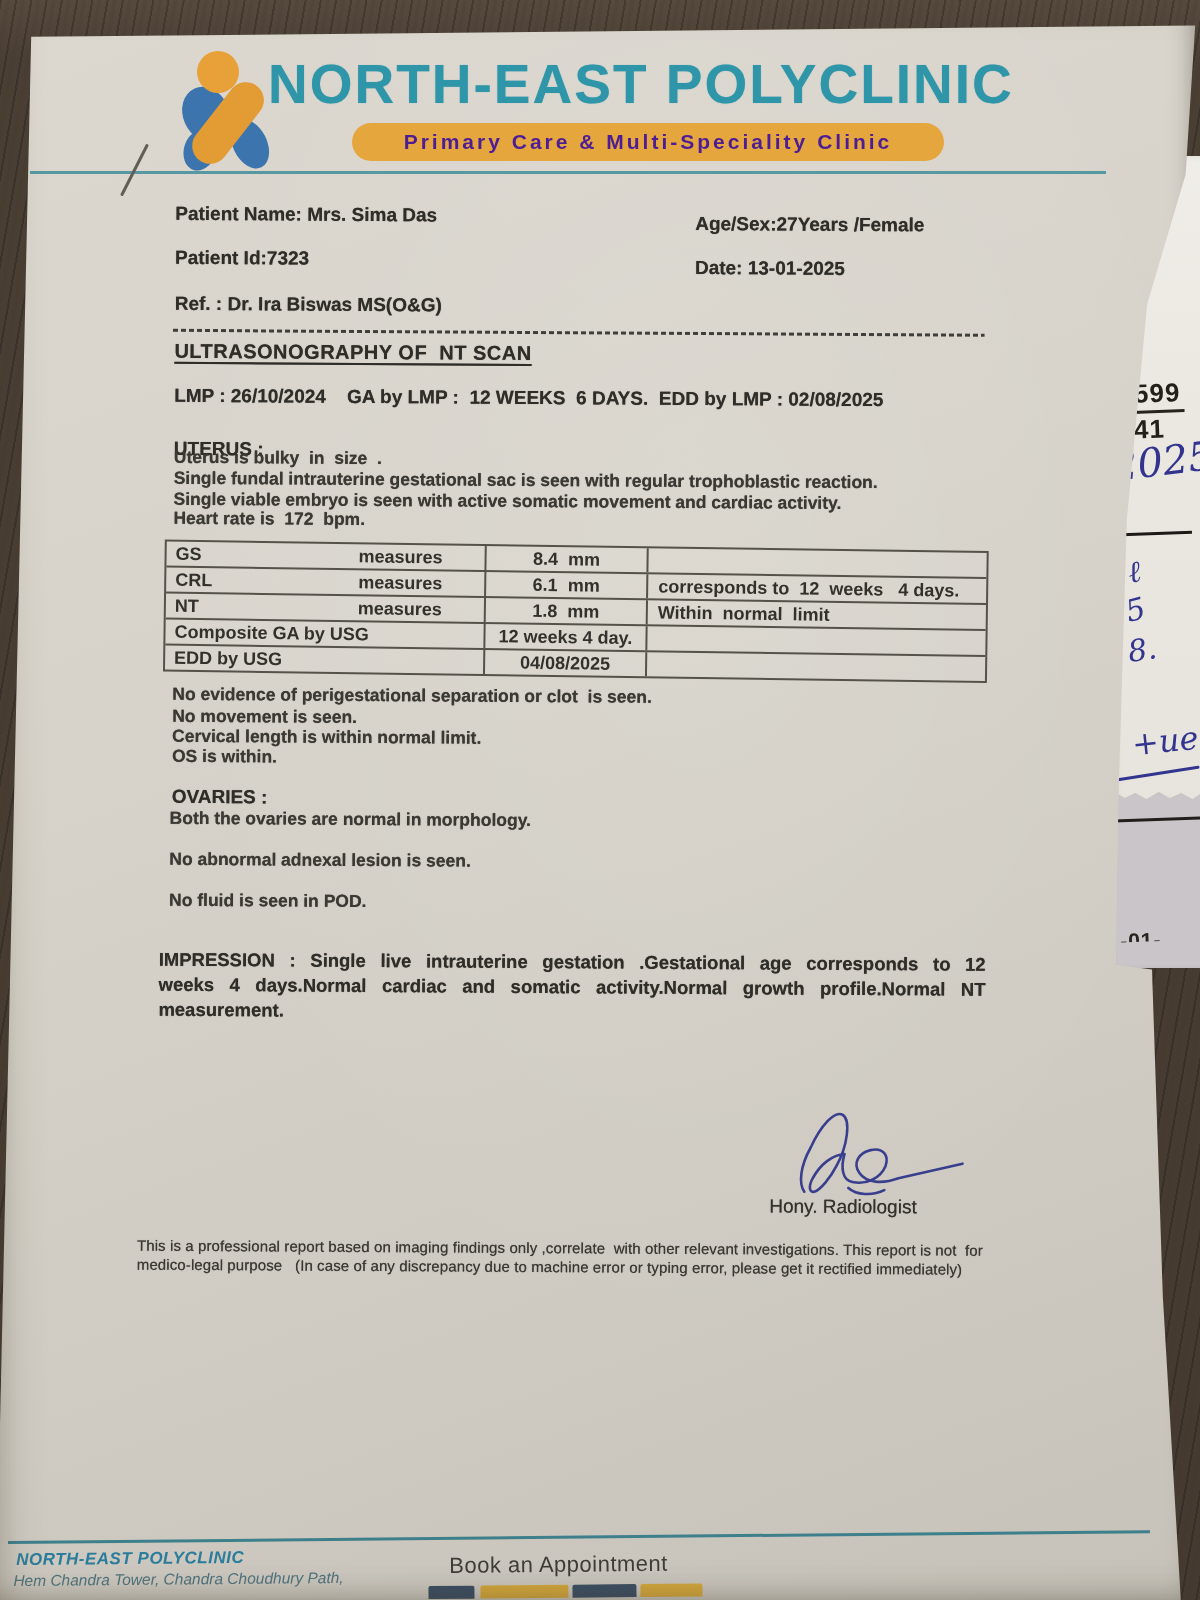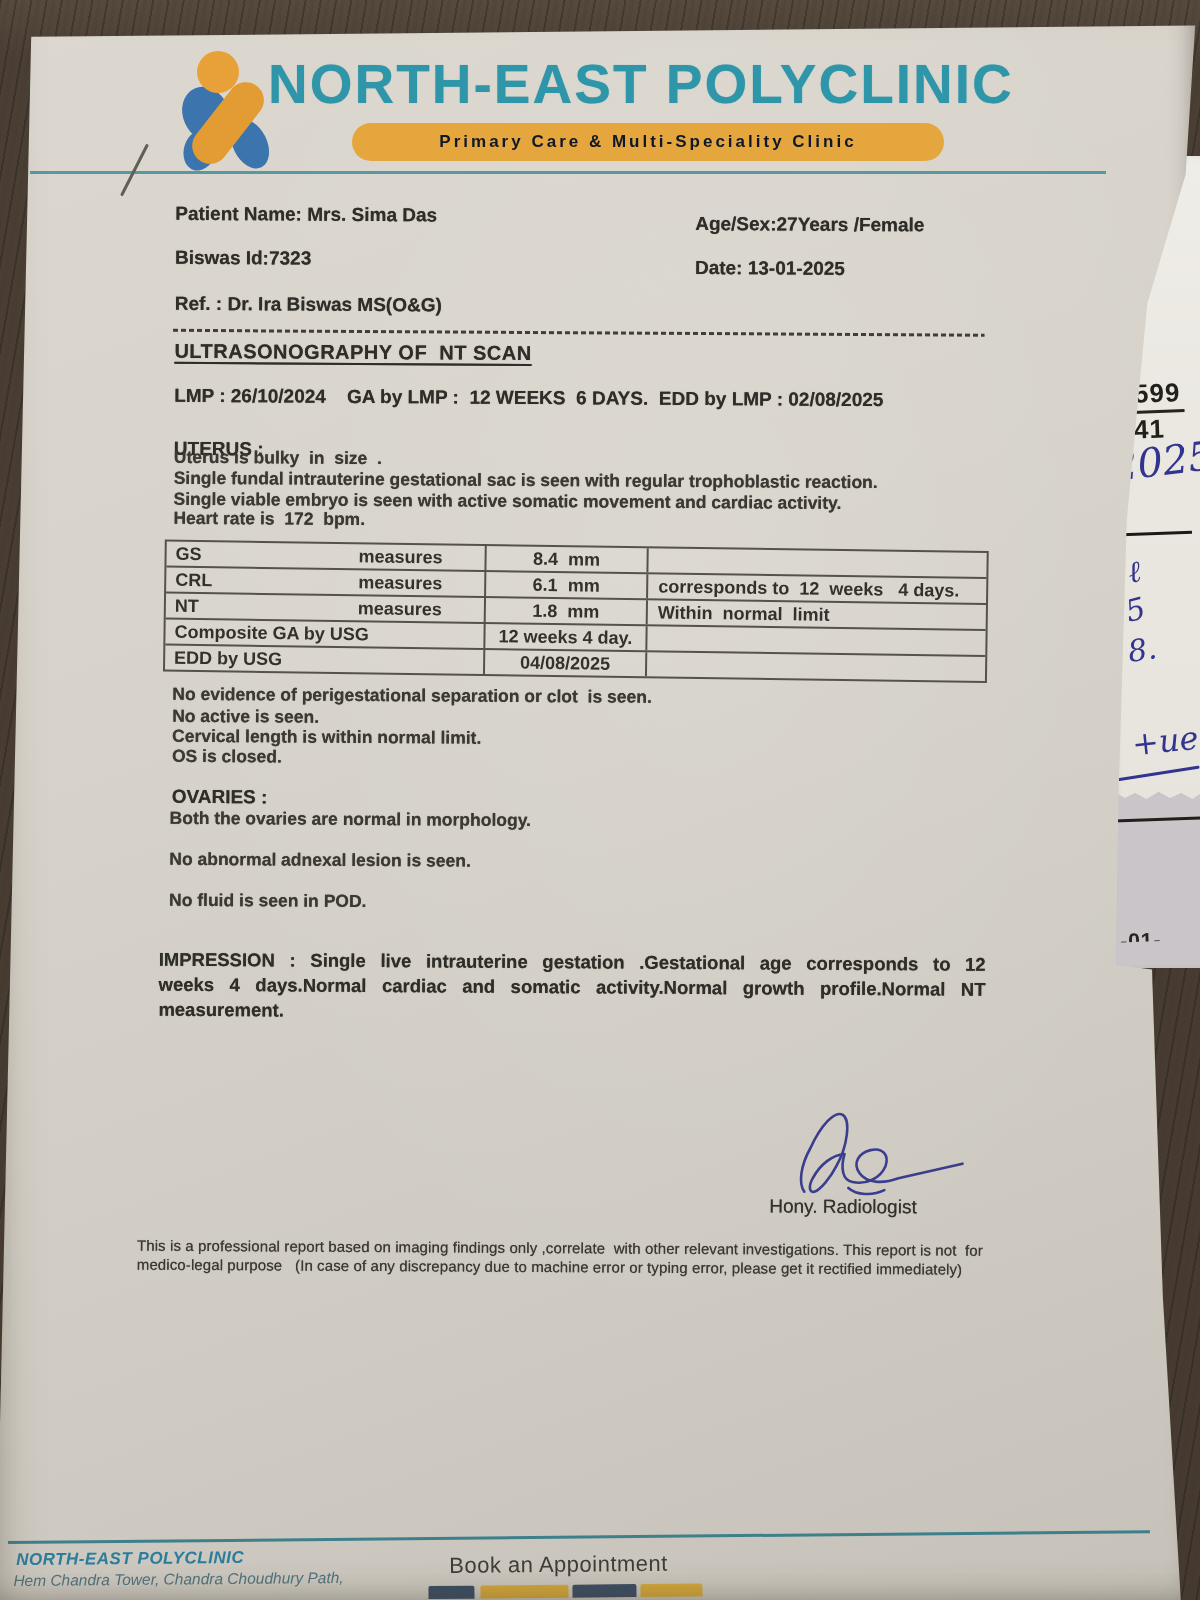--- a/index.html
+++ b/index.html
@@ -54,21 +54,21 @@
     box-shadow:inset -20px 0 26px -14px rgba(40,30,20,.38),
                inset 22px 0 44px -22px rgba(95,85,70,.35),
                inset 0 26px 38px -26px rgba(120,110,95,.30),
                inset 0 -24px 34px -20px rgba(70,60,48,.28);}
   .t{position:absolute;color:#2f2d28;white-space:pre;}
   
   .clinic-name{left:268px;top:52px;font-size:55px;font-weight:700;color:#2e96a8;letter-spacing:2px;
     text-shadow:0 0 1px rgba(46,150,168,.55);}
   .pill{position:absolute;left:352px;top:123px;width:592px;height:38px;background:#e6a63e;border-radius:19px;
     display:flex;align-items:center;justify-content:center;
-    color:#0f172a;font-size:17px;font-weight:700;letter-spacing:3px;white-space:pre;}
+    color:#4c1d95;font-size:21px;font-weight:700;letter-spacing:3px;white-space:pre;}
   .header-rule{position:absolute;left:30px;top:171px;width:1076px;height:3px;background:#3f8d9b;opacity:.85;}
   .slash{position:absolute;left:133px;top:141px;width:3px;height:58px;background:#615e56;transform:rotate(27deg);border-radius:2px;}
   
   .doc{position:absolute;inset:0;transform:rotate(.35deg);transform-origin:200px 260px;}
   .b19{font-size:19px;font-weight:700;}
   .b17{font-size:17.5px;font-weight:600;color:#3b3933;}
   .dashes{position:absolute;left:173px;top:329px;width:812px;height:3px;
     background:repeating-linear-gradient(90deg,#403e38 0 5px,rgba(0,0,0,0) 5px 8px);}
   .scan-title{left:175px;top:340px;font-size:20px;font-weight:700;letter-spacing:.5px;
     text-decoration:underline;text-underline-offset:4px;text-decoration-thickness:2px;}
@@ -129,21 +129,21 @@
     </svg>
     <div class="t clinic-name">NORTH-EAST POLYCLINIC</div>
     <div class="pill">Primary Care &amp; Multi-Speciality Clinic</div>
     <div class="header-rule"></div>
     <div class="slash"></div>
 
     <div class="doc">
 
       <div class="t b19 soft" style="left:175px;top:203px;">Patient Name: Mrs. Sima Das</div>
       <div class="t b19 soft" style="left:695px;top:210px;">Age/Sex:27Years /Female</div>
-      <div class="t b19 soft" style="left:175px;top:247px;">Biswas Id:7323</div>
+      <div class="t b19 soft" style="left:175px;top:247px;">Patient Id:7323</div>
       <div class="t b19 soft" style="left:695px;top:254px;">Date: 13-01-2025</div>
       <div class="t b19 soft" style="left:175px;top:293px;">Ref. : Dr. Ira Biswas MS(O&amp;G)</div>
       <div class="dashes"></div>
 
       <div class="t scan-title soft">ULTRASONOGRAPHY OF  NT SCAN</div>
       <div class="t b19 soft" style="left:175px;top:385px;">LMP : 26/10/2024    GA by LMP :  12 WEEKS  6 DAYS.  EDD by LMP : 02/08/2025</div>
 
       <div class="t b19 soft" style="left:175px;top:438px;">UTERUS :</div>
       <div class="t b17 soft" style="left:175px;top:447px;">Uterus is bulky  in  size  .</div>
       <div class="t b17 soft" style="left:175px;top:468px;">Single fundal intrauterine gestational sac is seen with regular trophoblastic reaction.</div>
@@ -172,23 +172,23 @@
           <div class="cell c3"></div>
         </div>
         <div class="rrow">
           <div class="cell c1"><span>EDD by USG</span></div>
           <div class="cell c2">04/08/2025</div>
           <div class="cell c3"></div>
         </div>
       </div>
 
       <div class="t b17 soft" style="left:175px;top:684px;">No evidence of perigestational separation or clot  is seen.</div>
-      <div class="t b17 soft" style="left:175px;top:706px;">No active is seen.</div>
+      <div class="t b17 soft" style="left:175px;top:706px;">No movement is seen.</div>
       <div class="t b17 soft" style="left:175px;top:726px;">Cervical length is within normal limit.</div>
-      <div class="t b17 soft" style="left:175px;top:746px;">OS is closed.</div>
+      <div class="t b17 soft" style="left:175px;top:746px;">OS is within.</div>
 
       <div class="t b19 soft" style="left:175px;top:786px;">OVARIES :</div>
       <div class="t b17 soft" style="left:173px;top:808px;">Both the ovaries are normal in morphology.</div>
       <div class="t b17 soft" style="left:173px;top:849px;">No abnormal adnexal lesion is seen.</div>
       <div class="t b17 soft" style="left:173px;top:890px;">No fluid is seen in POD.</div>
 
       <div class="impression soft">IMPRESSION : Single live intrauterine gestation .Gestational age corresponds to 12 weeks 4 days.Normal cardiac and somatic activity.Normal growth profile.Normal NT measurement.</div>
 
       <svg class="sig" width="200" height="108" viewBox="0 0 200 108">
         <path d="M30,98 C24,90 26,72 36,54 C46,32 60,16 68,21 C76,26 73,52 62,72 C56,84 46,96 40,98 C35,99 34,93 38,85 C46,70 58,61 70,60 C66,74 68,86 78,88 C92,91 106,84 111,72 C115,61 108,53 96,56 C84,59 78,69 85,79 C92,89 108,90 124,84 L188,69 M74,94 C82,101 98,102 110,96" fill="none" stroke="#3a3e8e" stroke-width="2.6" stroke-linecap="round" stroke-linejoin="round"></path>

